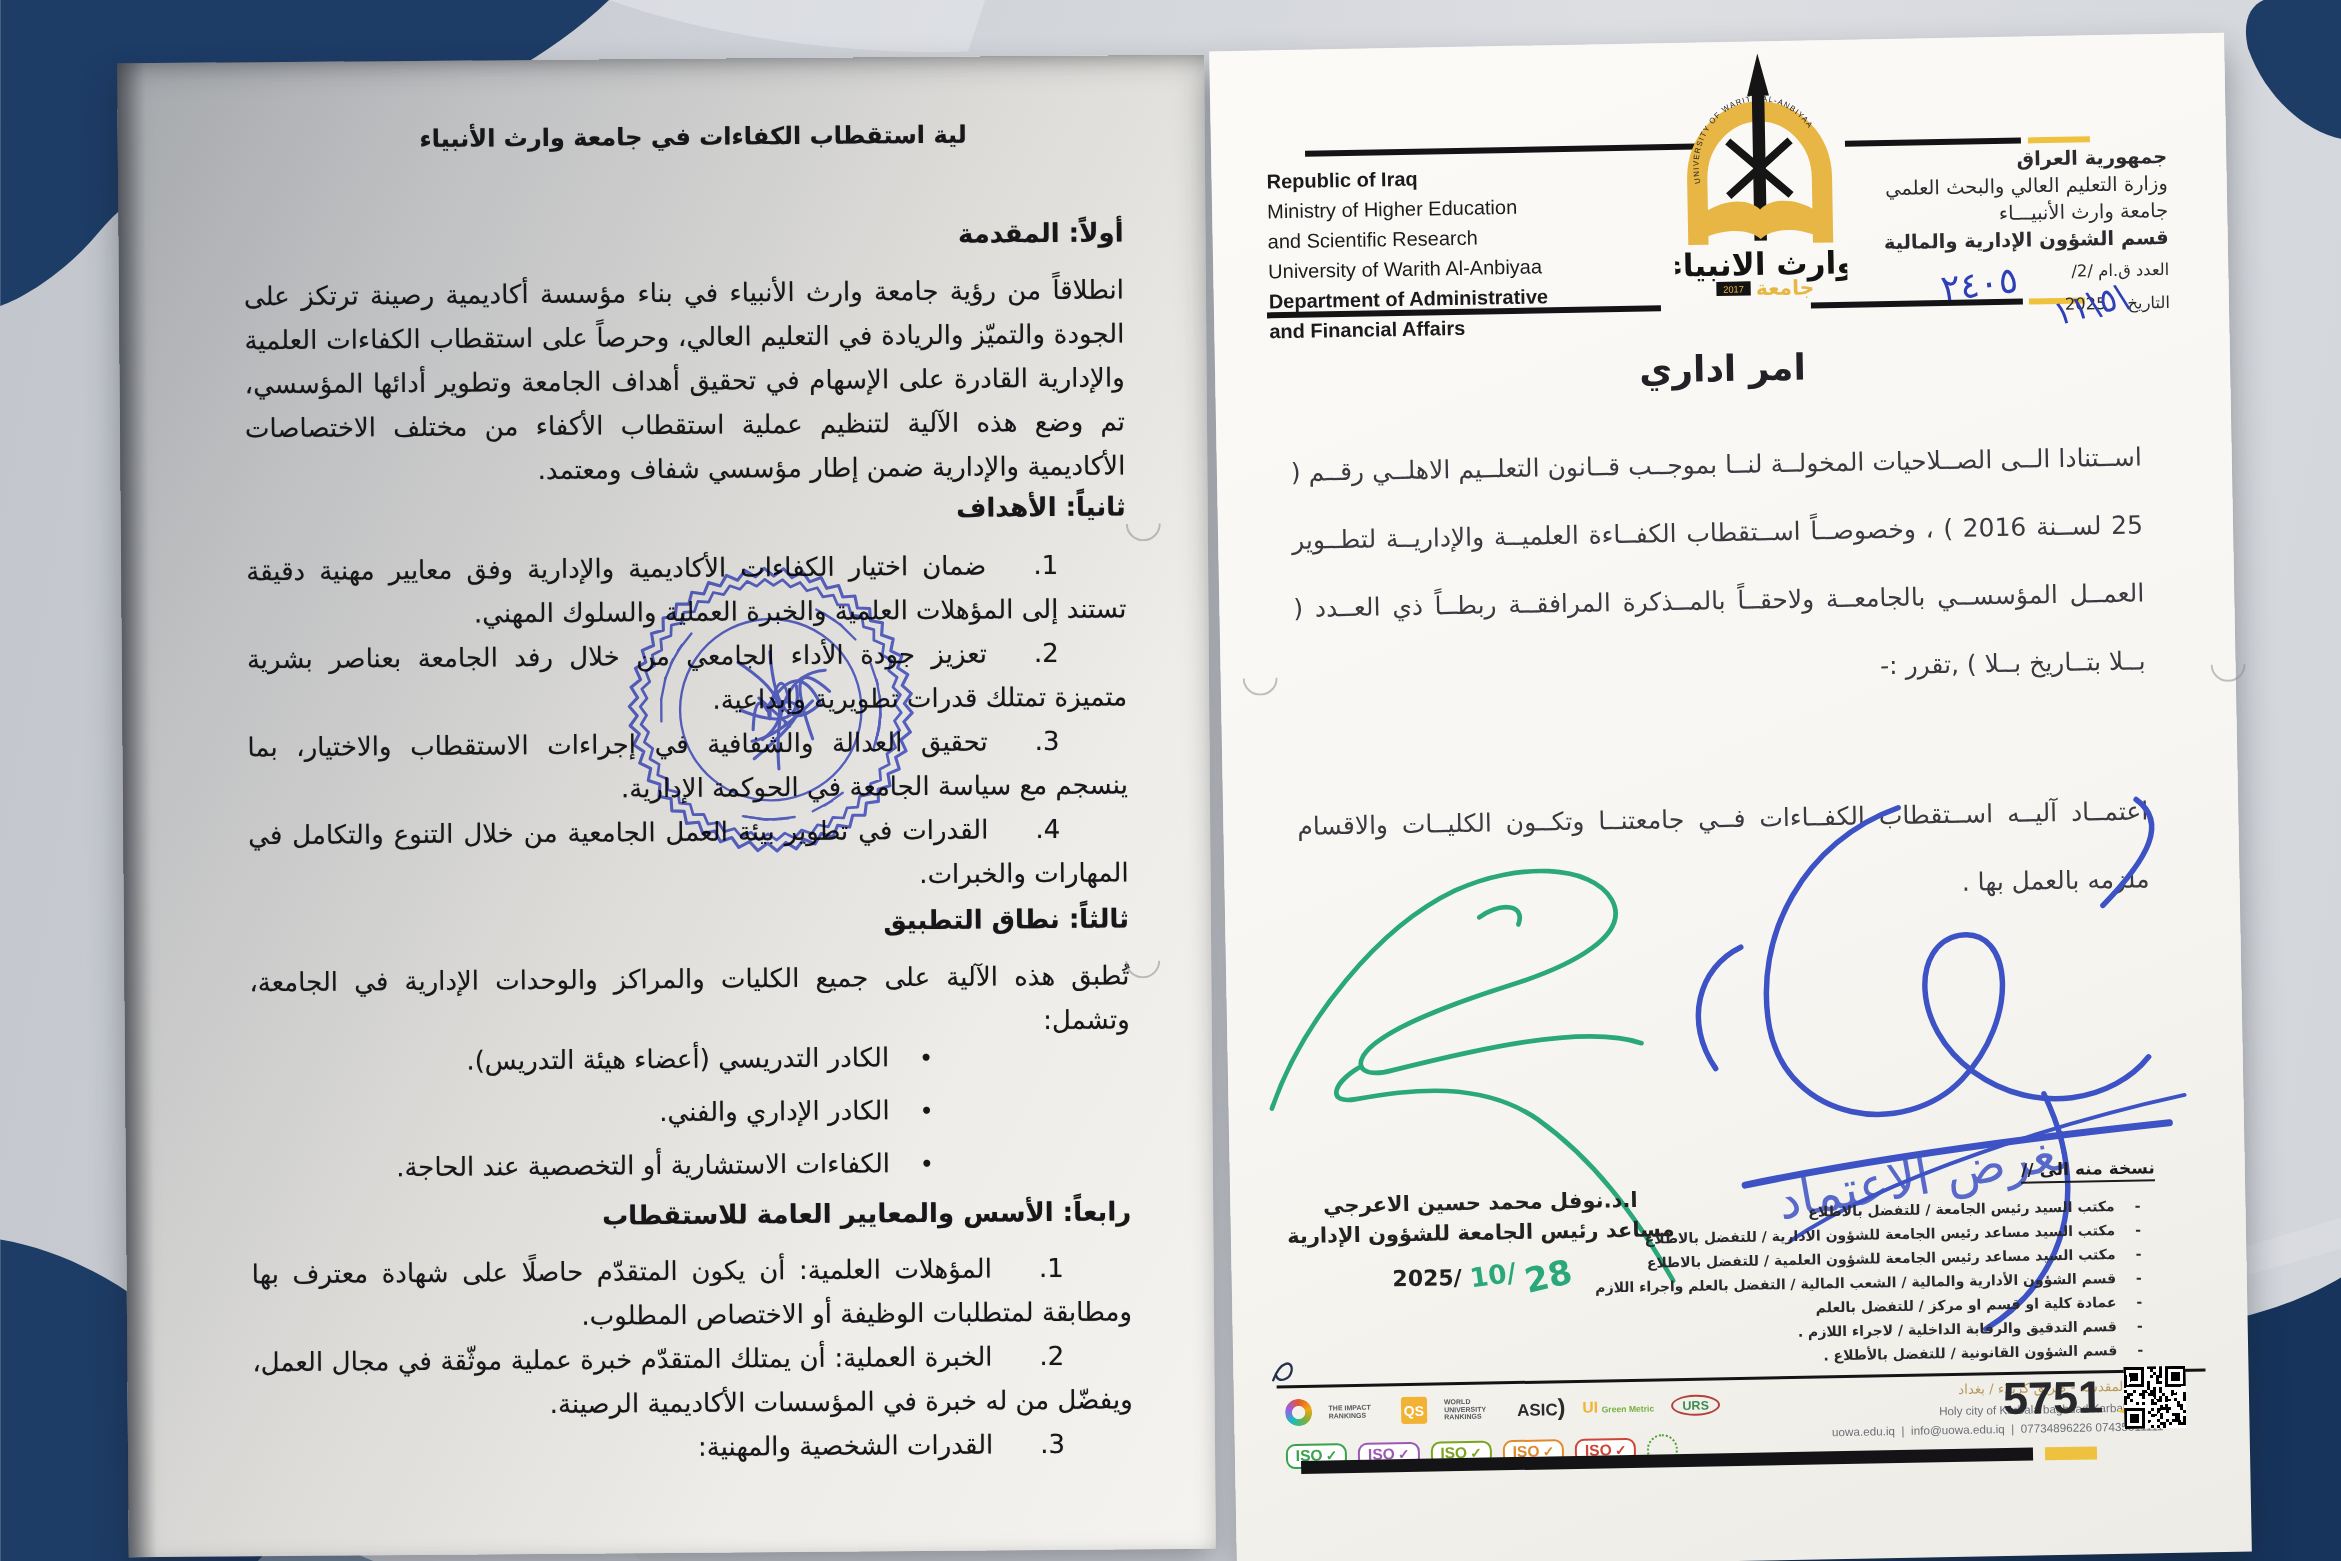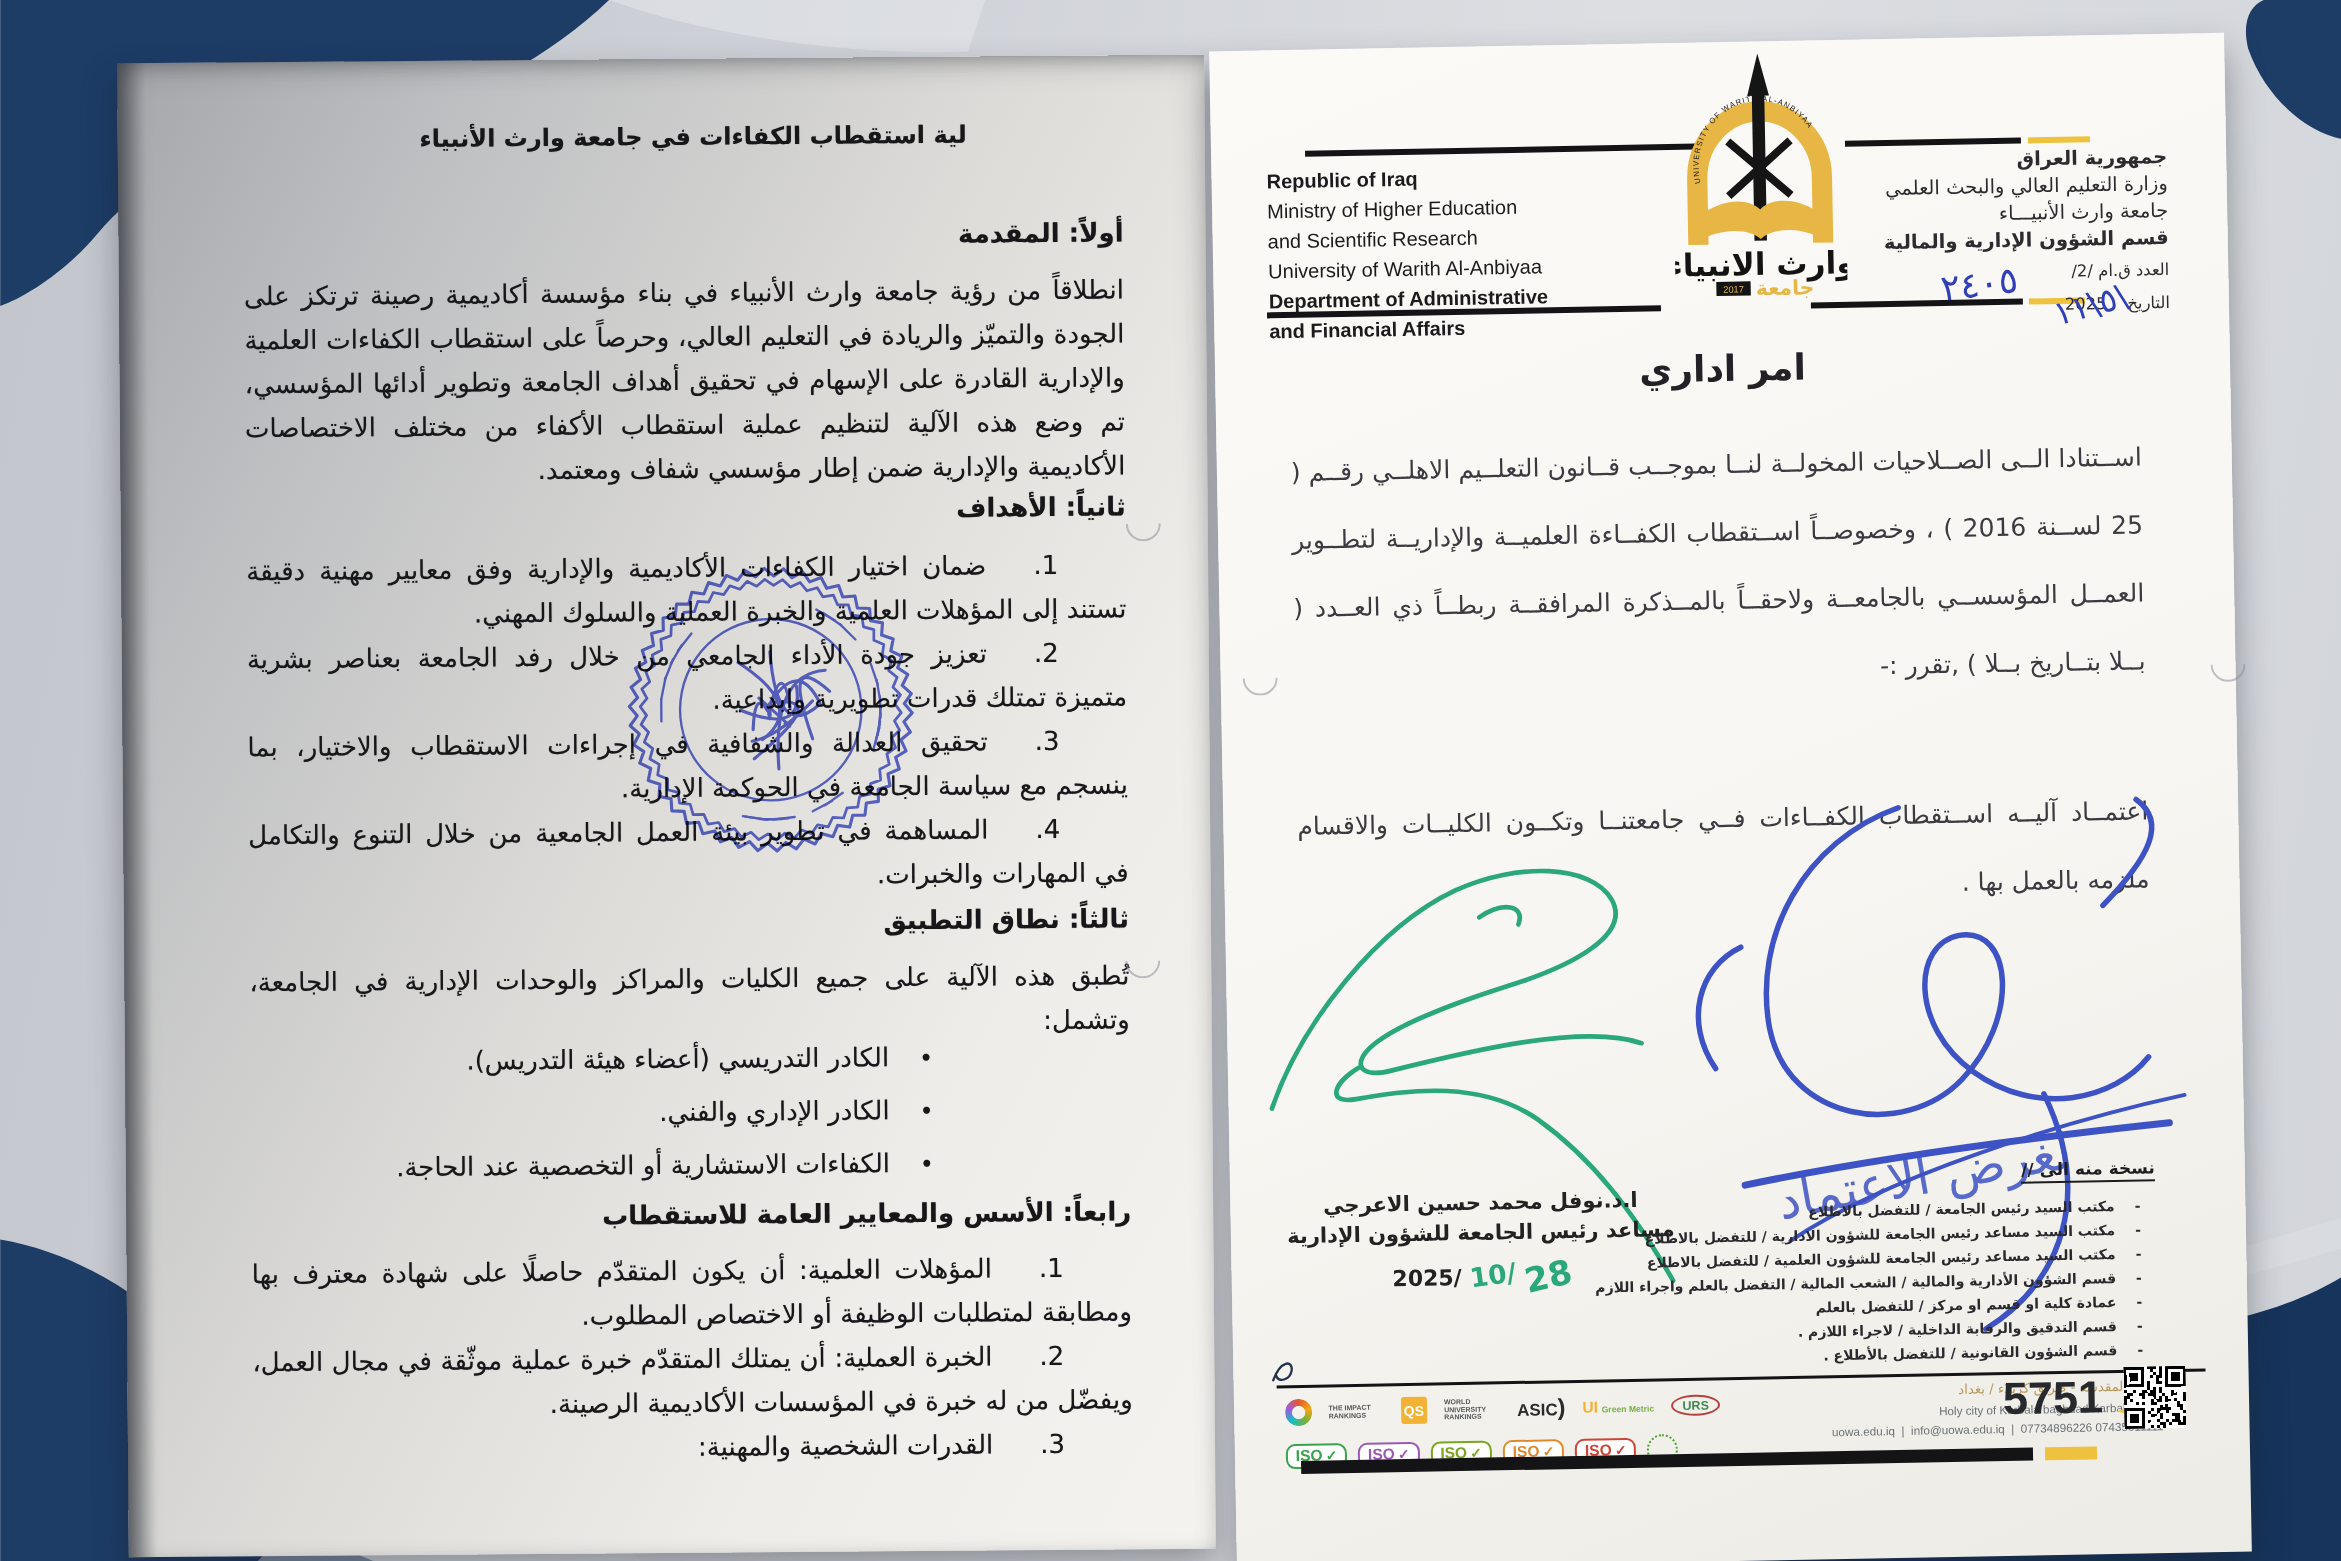--- a/index.html
+++ b/index.html
@@ -101,21 +101,21 @@
     <div class="blk lp-h" style="top:162px;right:82px;">أولاً: المقدمة</div>
 
     <div class="blk lp-body" style="top:212px;right:82px;left:125px;">انطلاقاً من رؤية جامعة وارث الأنبياء في بناء مؤسسة أكاديمية رصينة ترتكز على الجودة والتميّز والريادة في التعليم العالي، وحرصاً على استقطاب الكفاءات العلمية والإدارية القادرة على الإسهام في تحقيق أهداف الجامعة وتطوير أدائها المؤسسي، تم وضع هذه الآلية لتنظيم عملية استقطاب الأكفاء من مختلف الاختصاصات الأكاديمية والإدارية ضمن إطار مؤسسي شفاف ومعتمد.</div>
 
     <div class="blk lp-h" style="top:436px;right:82px;">ثانياً: الأهداف</div>
 
     <div class="blk" style="top:487px;right:82px;left:125px;">
       <div class="lp-body hang"><span>1.</span><span class="numgap"></span><span>ضمان اختيار الكفاءات الأكاديمية والإدارية وفق معايير مهنية دقيقة تستند إلى المؤهلات العلمية والخبرة العملية والسلوك المهني.</span></div>
       <div class="lp-body hang"><span>2.</span><span class="numgap"></span><span>تعزيز جودة الأداء الجامعي من خلال رفد الجامعة بعناصر بشرية متميزة تمتلك قدرات تطويرية وإبداعية.</span></div>
       <div class="lp-body hang"><span>3.</span><span class="numgap"></span><span>تحقيق العدالة والشفافية في إجراءات الاستقطاب والاختيار، بما ينسجم مع سياسة الجامعة في الحوكمة الإدارية.</span></div>
-      <div class="lp-body hang"><span>4.</span><span class="numgap"></span><span>المساهمة في تطوير بيئة العمل الجامعية من خلال التنوع والتكامل في المهارات والخبرات.</span></div>
+      <div class="lp-body hang"><span>4.</span><span class="numgap"></span><span>القدرات في تطوير بيئة العمل الجامعية من خلال التنوع والتكامل في المهارات والخبرات.</span></div>
     </div>
 
     <div class="blk lp-h" style="top:848px;right:82px;">ثالثاً: نطاق التطبيق</div>
 
     <div class="blk lp-body" style="top:898px;right:82px;left:125px;">تُطبق هذه الآلية على جميع الكليات والمراكز والوحدات الإدارية في الجامعة، وتشمل:</div>
 
     <div class="blk" style="top:974px;right:82px;left:125px;">
       <div class="bull"><span class="dot">•</span><span>الكادر التدريسي (أعضاء هيئة التدريس).</span></div>
       <div class="bull"><span class="dot">•</span><span>الكادر الإداري والفني.</span></div>
       <div class="bull"><span class="dot">•</span><span>الكفاءات الاستشارية أو التخصصية عند الحاجة.</span></div>

